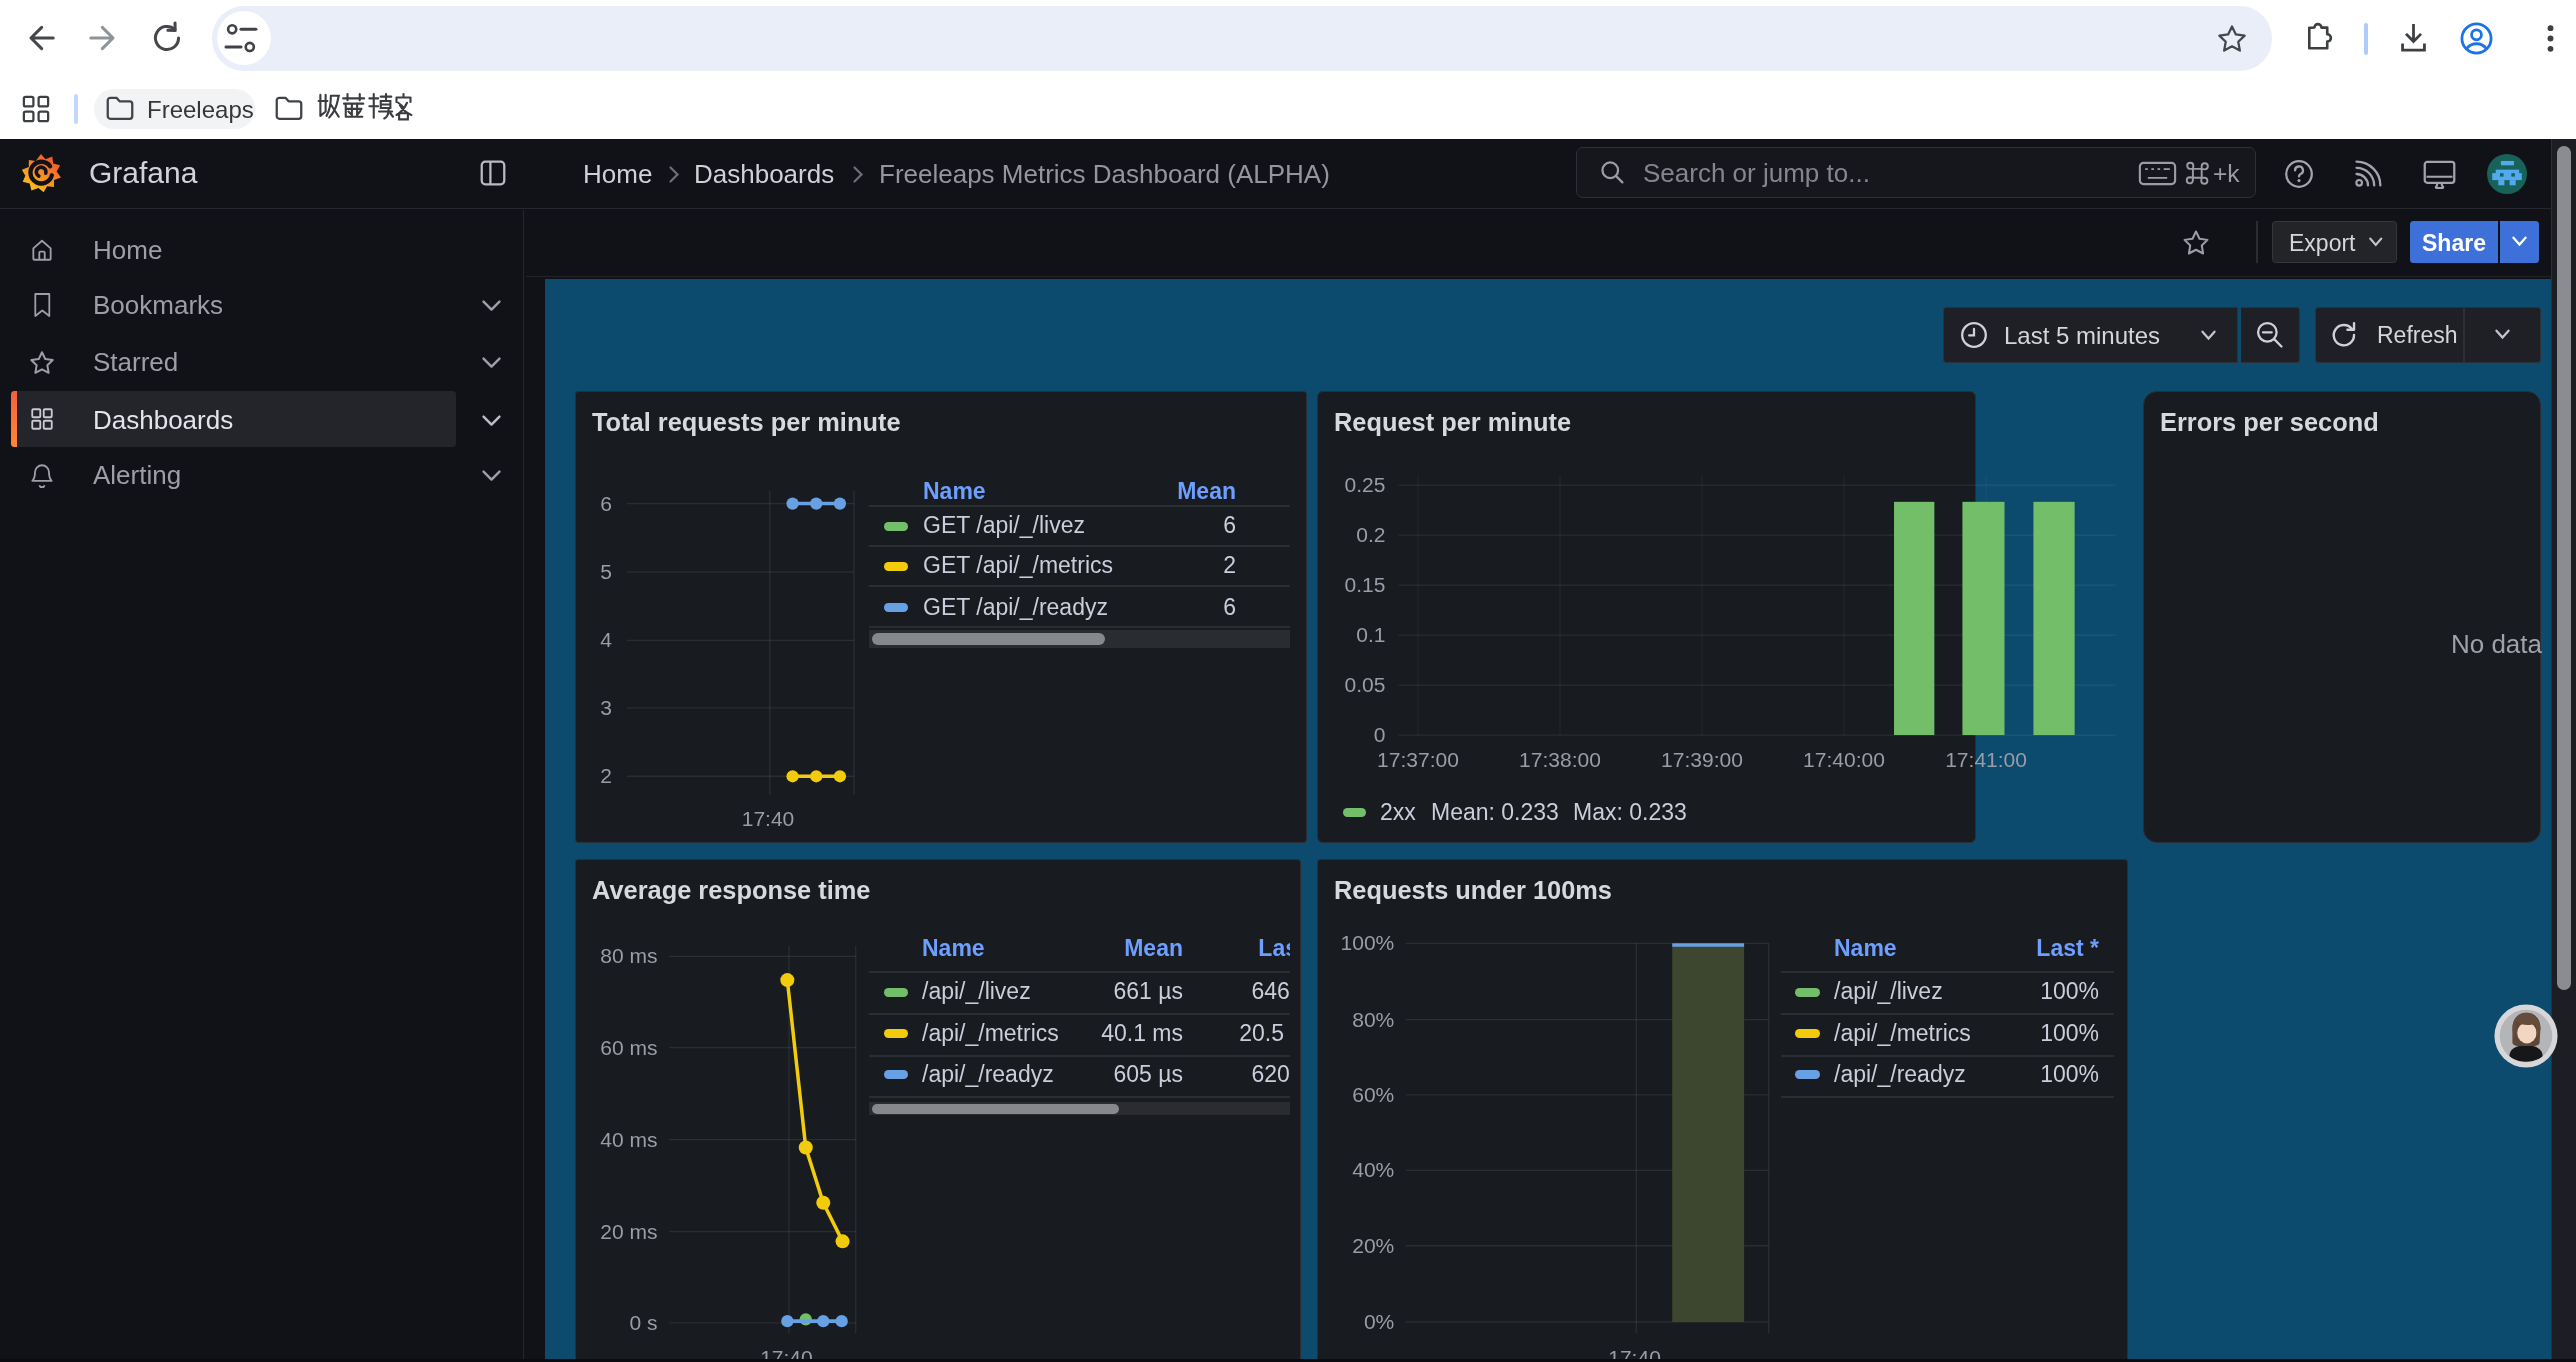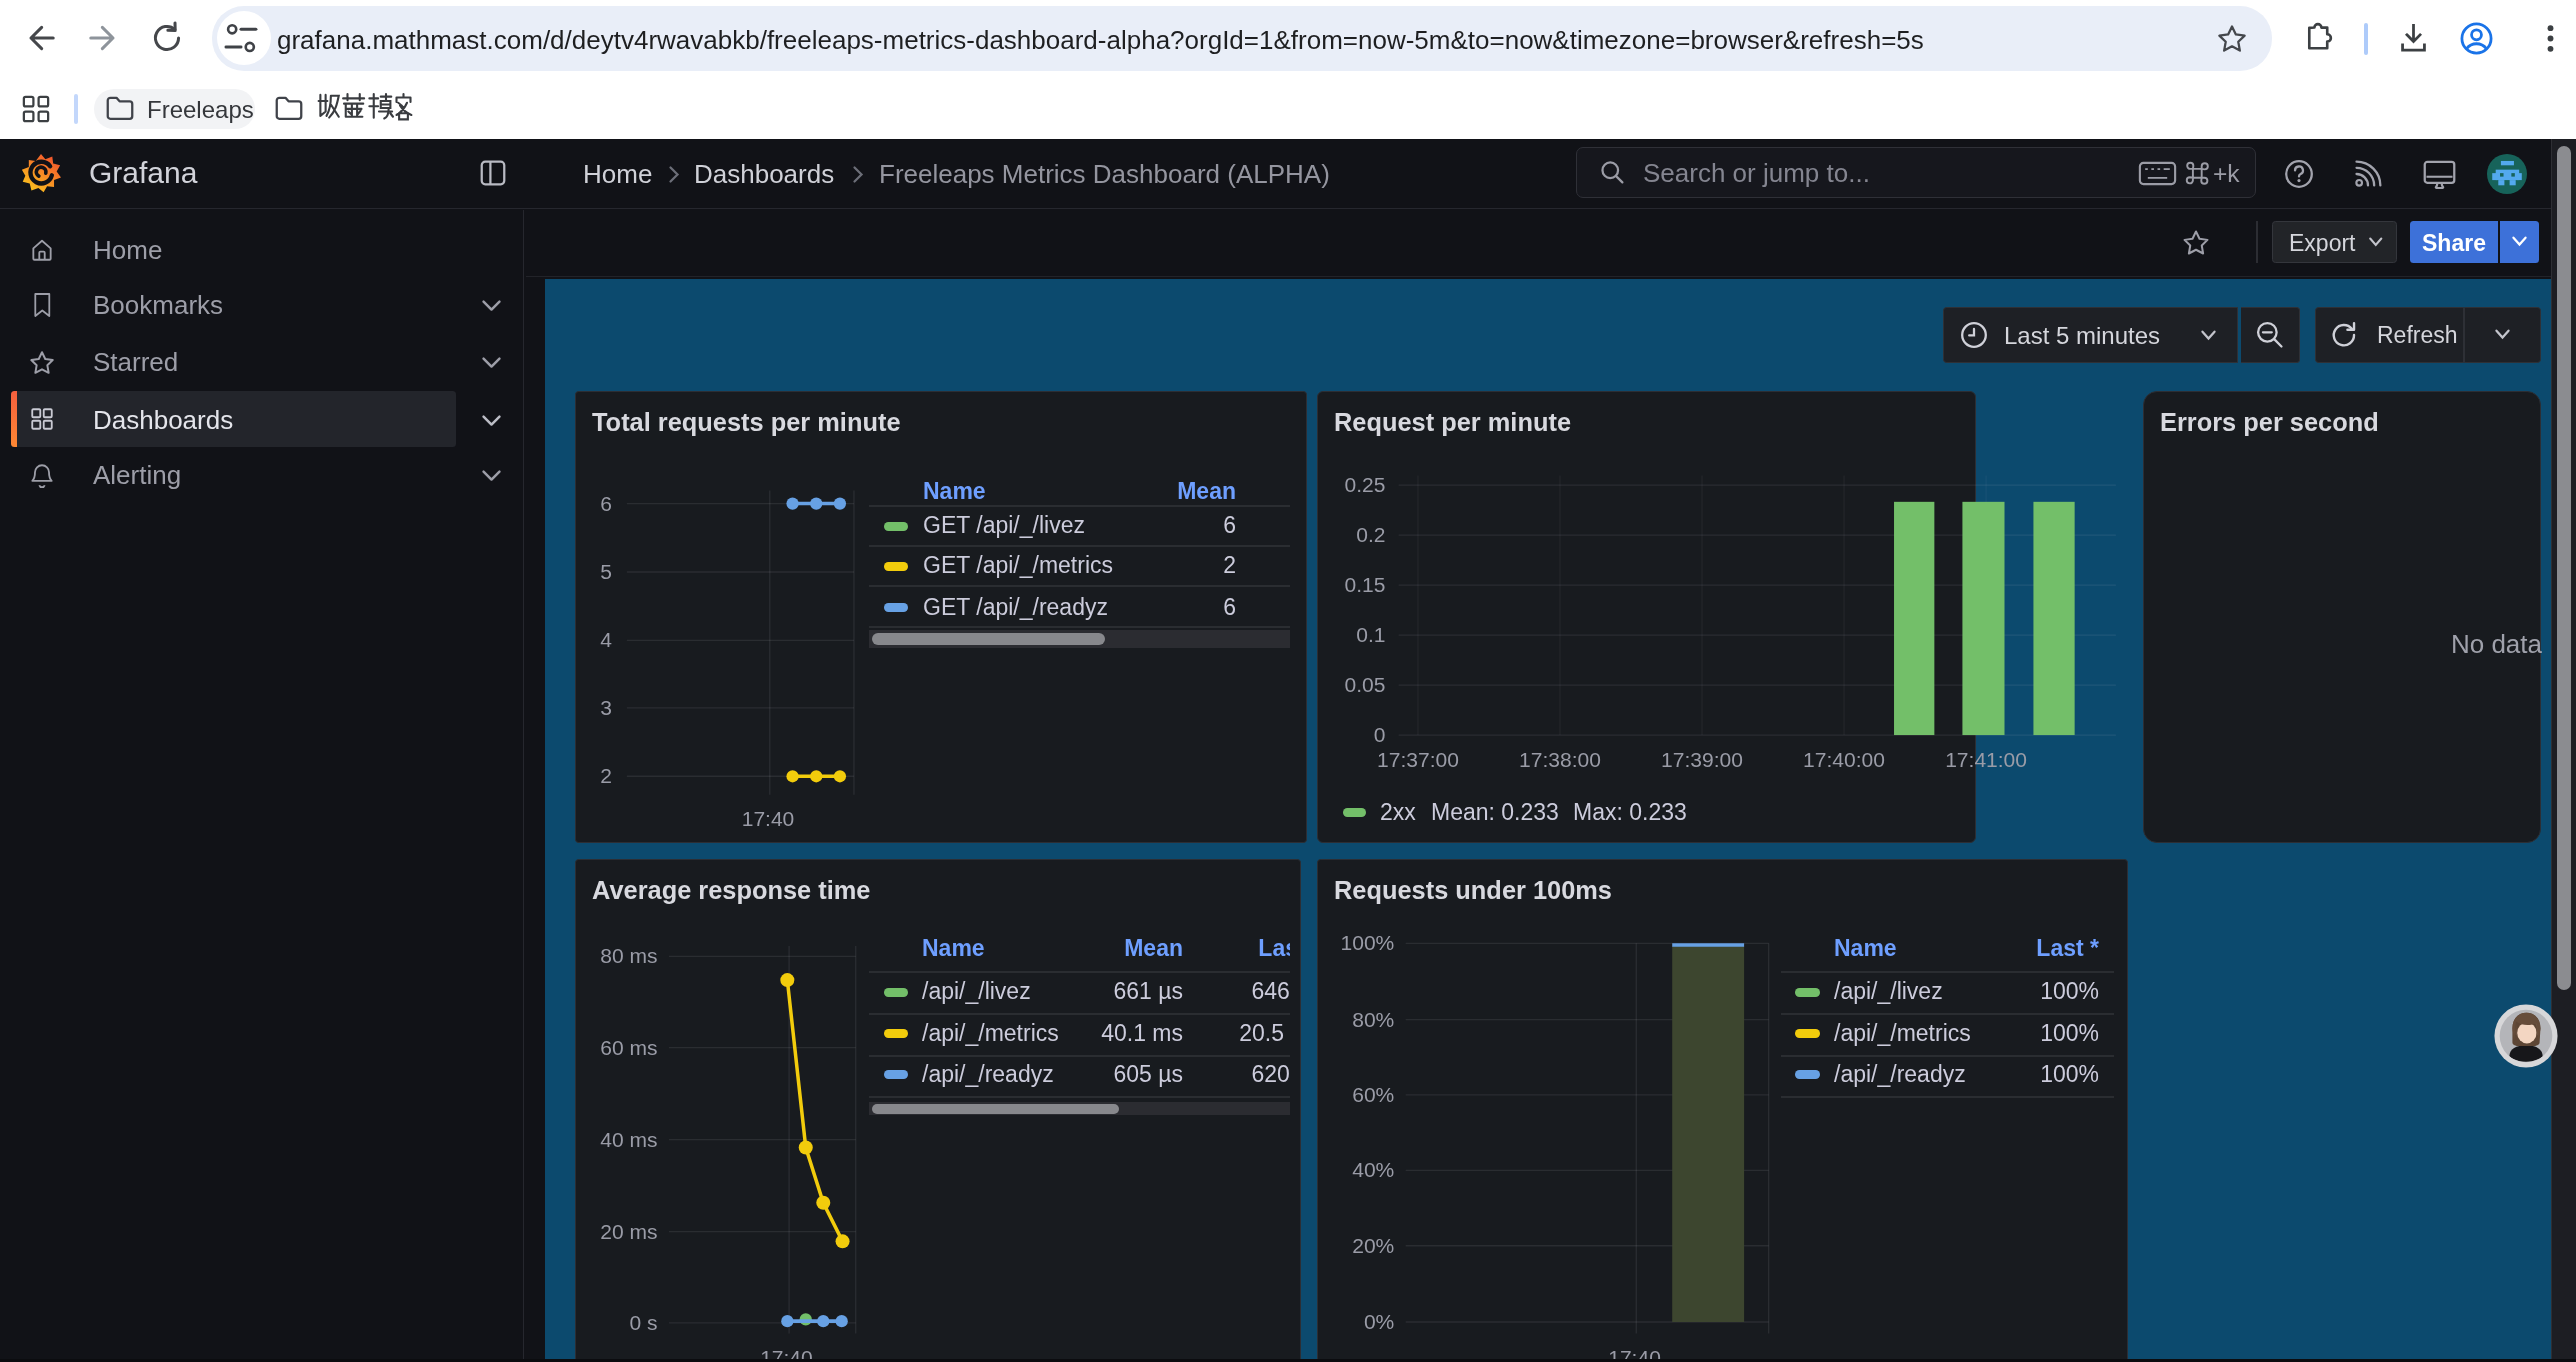--- a/index.html
+++ b/index.html
@@ -29,21 +29,20 @@
 
   <div class="a" style="left:212px;top:6.1px;width:2060px;height:65px;border-radius:32px;background:#e9eef8"></div>
   <div class="a" style="left:217px;top:11.4px;width:54px;height:54px;border-radius:27px;background:#ffffff"></div>
 
   <svg class="a" style="left:226px;top:23px" width="37" height="32" viewBox="0 0 42 36">
     <circle cx="7" cy="7" r="4.6" stroke="#3f4247" stroke-width="3" fill="none"></circle>
     <line x1="17" y1="7" x2="34" y2="7" stroke="#3f4247" stroke-width="3.4" stroke-linecap="round"></line>
     <circle cx="27" cy="27" r="4.6" stroke="#3f4247" stroke-width="3" fill="none"></circle>
     <line x1="0" y1="27" x2="17" y2="27" stroke="#3f4247" stroke-width="3.4" stroke-linecap="round"></line>
   </svg>
-  <div class="a t" style="left:277px;top:24.6px;font-size:26px;color:#1e1f21;letter-spacing:0px">grafana.mathmast.com/d/deytv4rwavabkb/freeleaps-metrics-dashboard-alpha?orgId=1&amp;from=now-5m&amp;to=now&amp;timezone=browser&amp;refresh=5s</div>
 
   <svg class="a" style="left:2216px;top:23px" width="32" height="32" viewBox="0 0 24 24">
     <path d="M12 2.6 L14.9 8.6 L21.5 9.5 L16.7 14.1 L17.9 20.7 L12 17.5 L6.1 20.7 L7.3 14.1 L2.5 9.5 L9.1 8.6 Z" stroke="#44474c" stroke-width="1.7" fill="none" stroke-linejoin="round"></path>
   </svg>
 
   <svg class="a" style="left:2302px;top:21px" width="35" height="35" viewBox="0 0 24 24">
     <path d="M8.5 4.5 a2.4 2.4 0 0 1 4.8 0 h4 v4.6 a2.5 2.5 0 0 1 0 5 v4.6 H5 v-14 Z" stroke="#3c4043" stroke-width="1.8" fill="none" stroke-linejoin="round"></path>
   </svg>
 
   <div class="a" style="left:2364px;top:23px;width:4.4px;height:32px;border-radius:2.6px;background:#aecbfa"></div>

